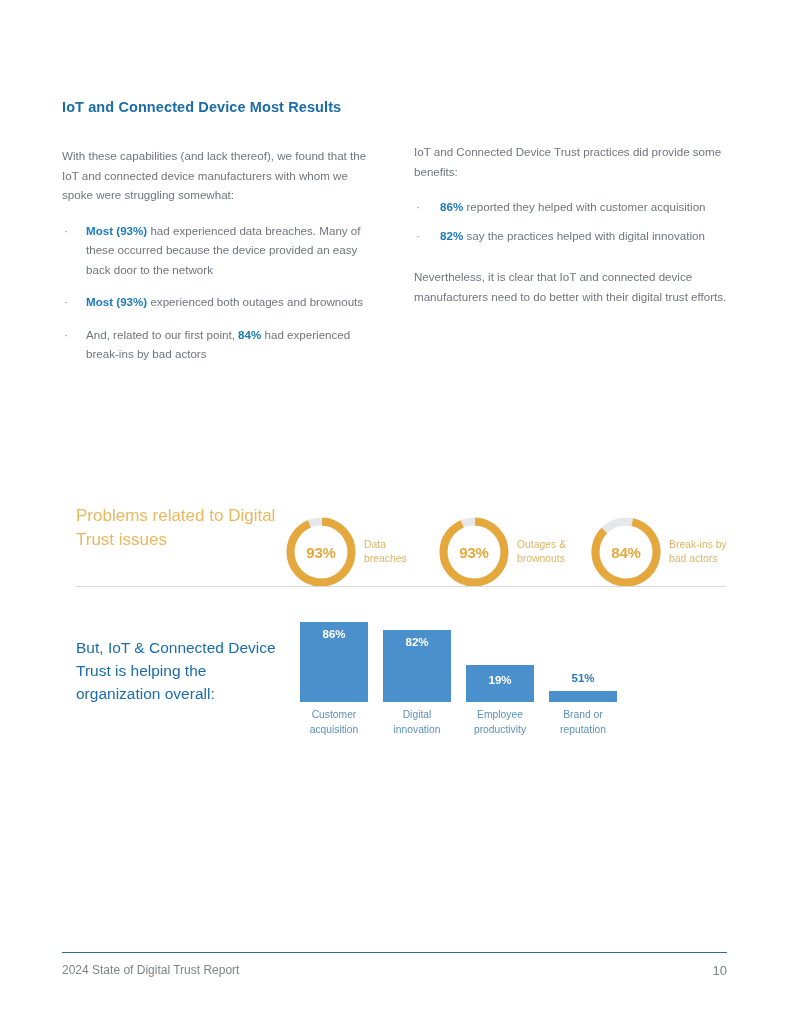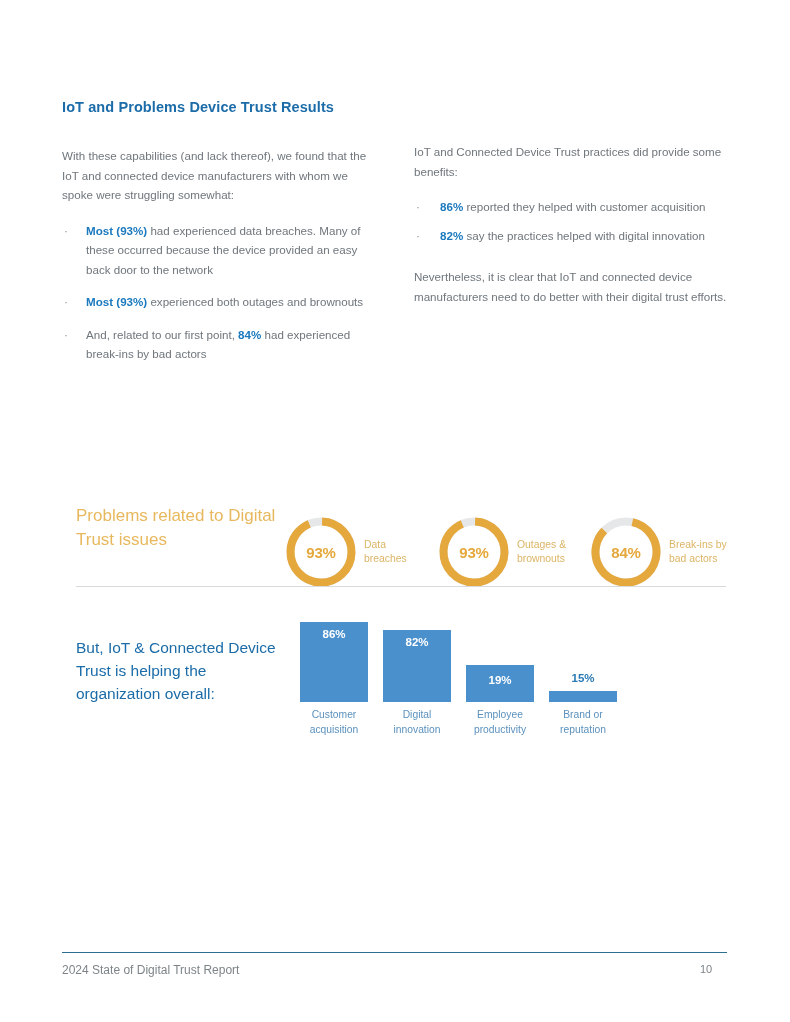--- a/index.html
+++ b/index.html
@@ -230,31 +230,31 @@
     left: 62px;
     top: 963px;
     font-size: 12px;
     color: #7d8488;
   }
   .footer-right {
     position: absolute;
     left: 700px;
     top: 963px;
     width: 27px;
-    text-align: left;
-    font-size: 11px;
+    text-align: right;
+    font-size: 13px;
     color: #7d8488;
   }
 </style>
 </head>
 <body>
 
 <div class="page">
 
-  <div class="section-title">IoT and Problems Device Trust Results</div>
+  <div class="section-title">IoT and Connected Device Most Results</div>
 
   <div class="col-left">
     <p class="para">With these capabilities (and lack thereof), we found that the IoT and connected device manufacturers with whom we spoke were struggling somewhat:</p>
     <ul class="bullets">
       <li>
         <span class="dot">·</span>
         <span class="hl">Most (93%)</span><span> had experienced data breaches. Many of these occurred because the device provided an easy back door to the network</span>
       </li>
       <li>
         <span class="dot">·</span>
@@ -355,21 +355,21 @@
         <div class="bar-rect" style="height:37px;">
           <div class="bar-val-in" style="top:9px;">19%</div>
         </div>
       </div>
       <div class="bar-cat">Employee
 productivity</div>
     </div>
 
     <div class="bar-col c3">
       <div class="bar-plot">
-        <div class="bar-val-out" style="bottom:18px;">15%</div>
+        <div class="bar-val-out" style="bottom:18px;">51%</div>
         <div class="bar-rect" style="height:11px;"></div>
       </div>
       <div class="bar-cat">Brand or
 reputation</div>
     </div>
 
   </div>
 
   <div class="footer-rule"></div>
   <div class="footer-left">2024 State of Digital Trust Report</div>

